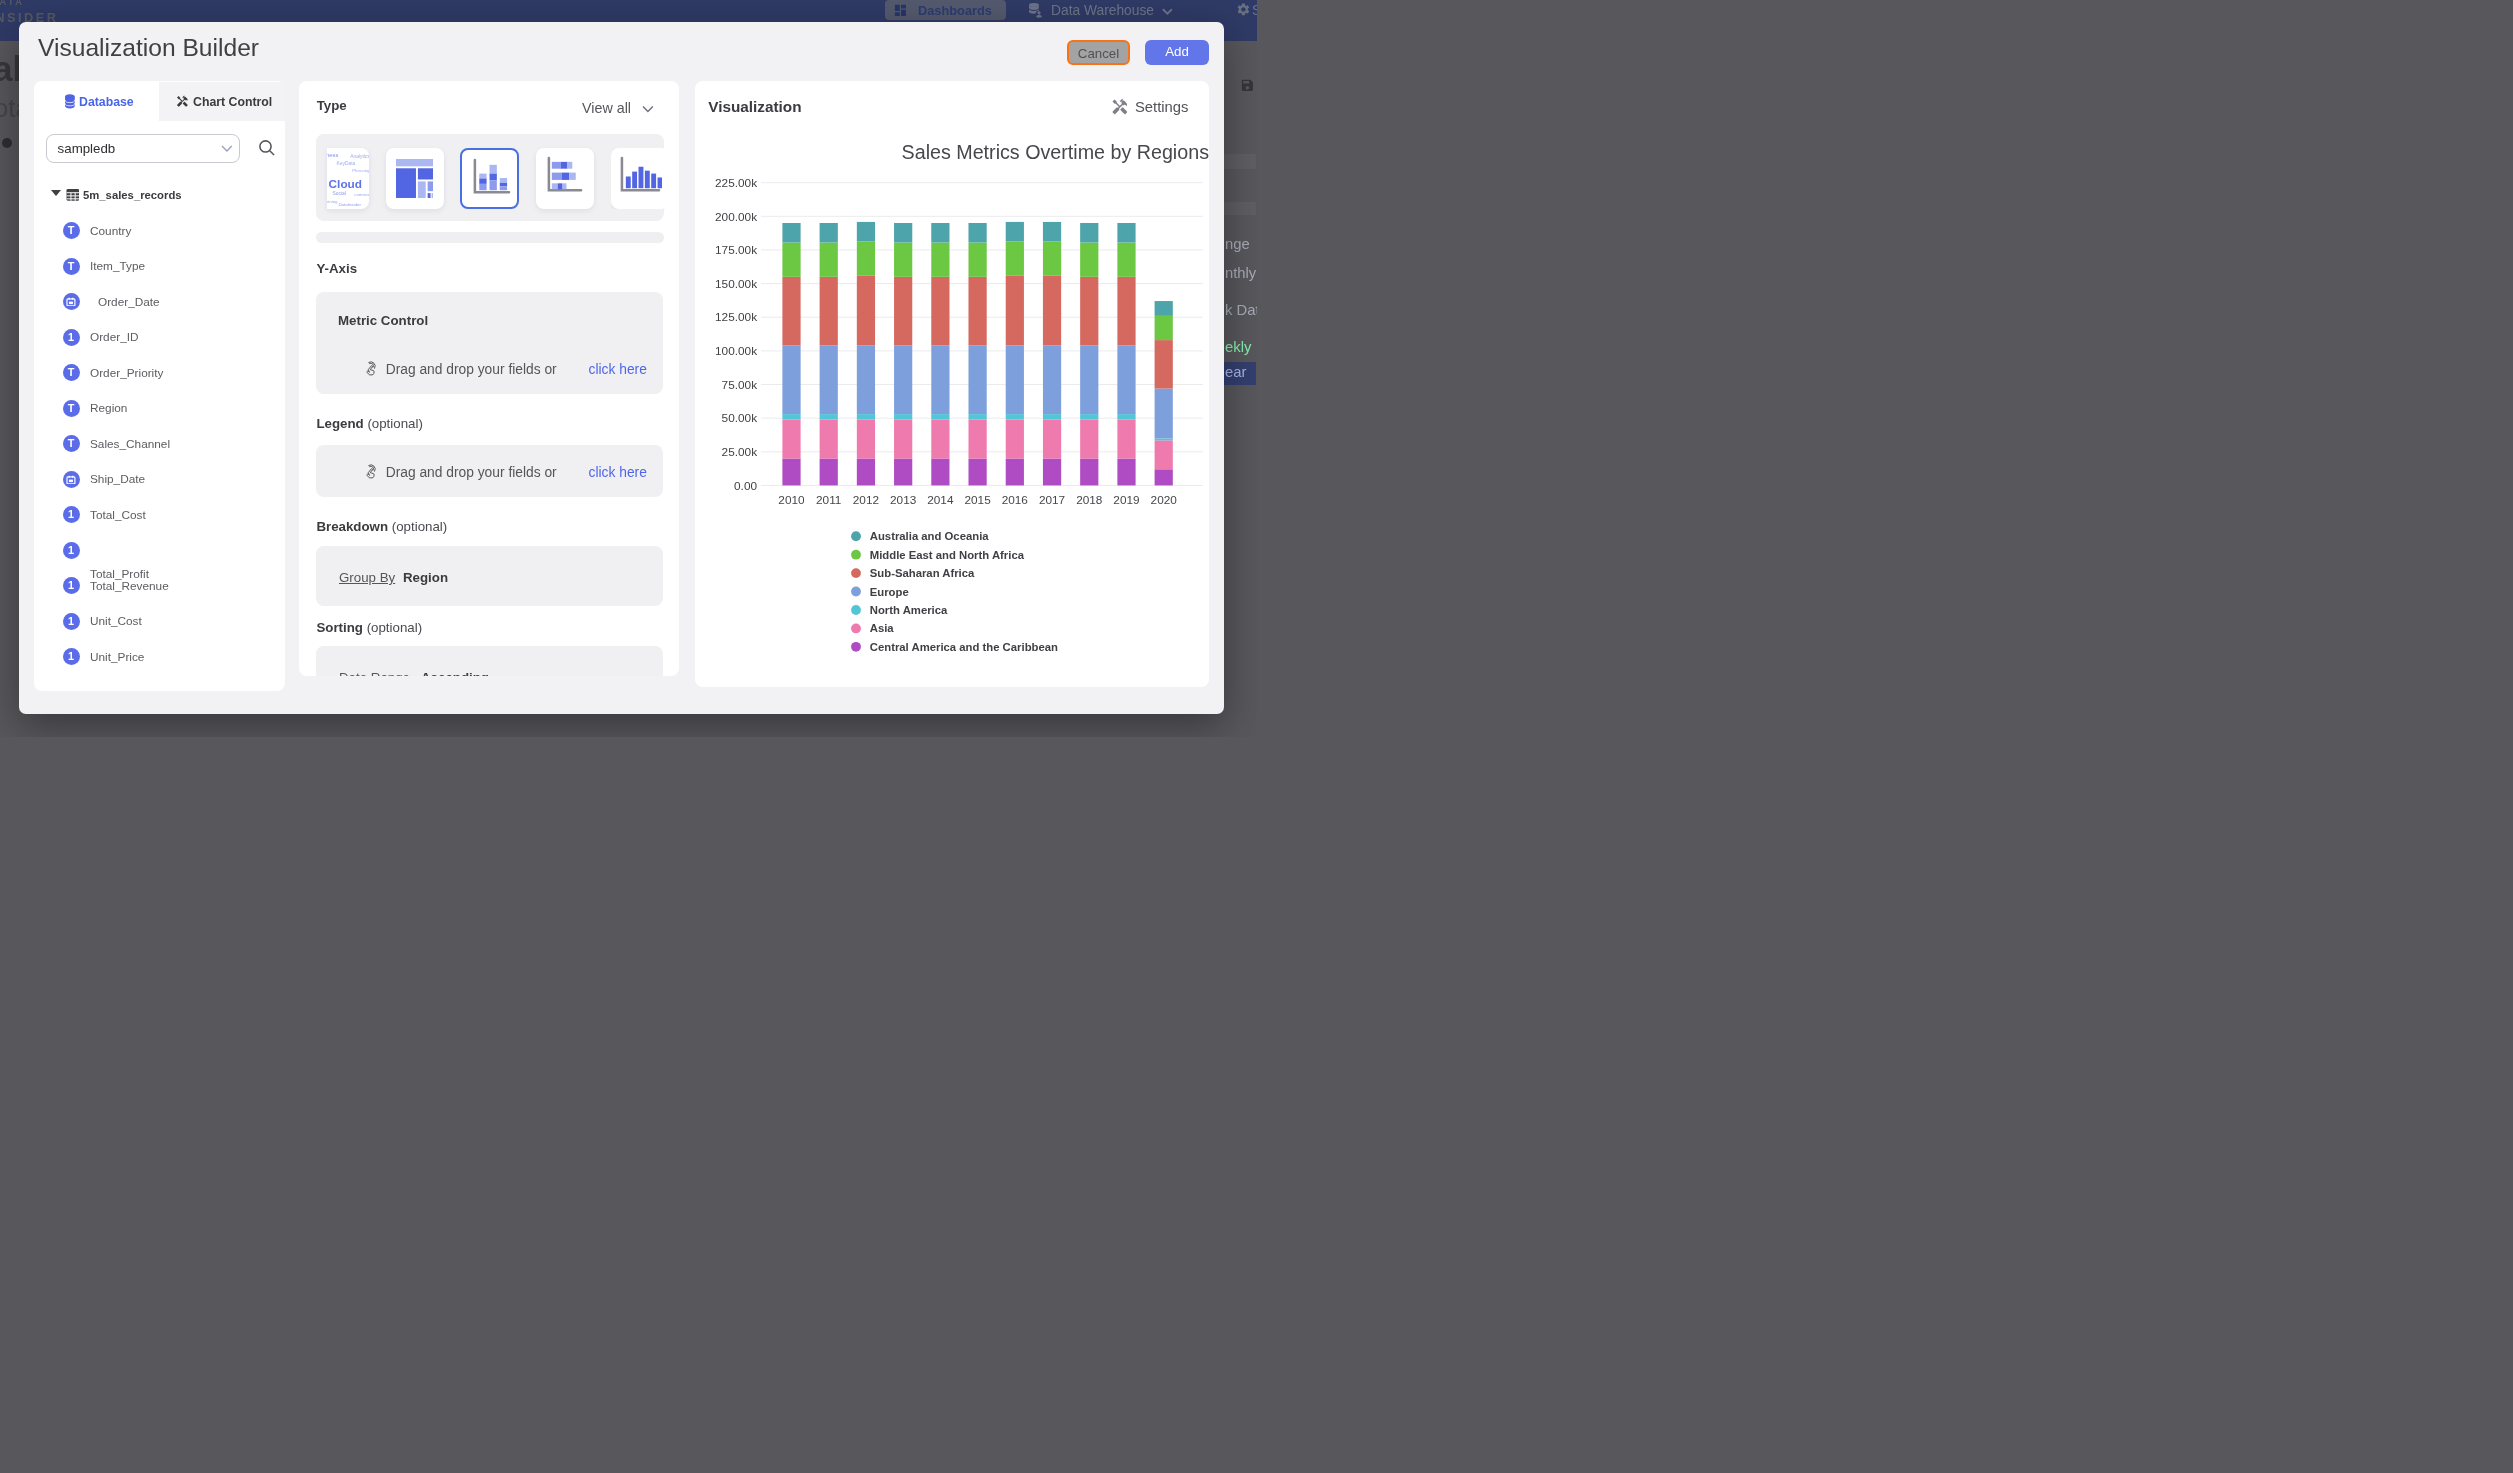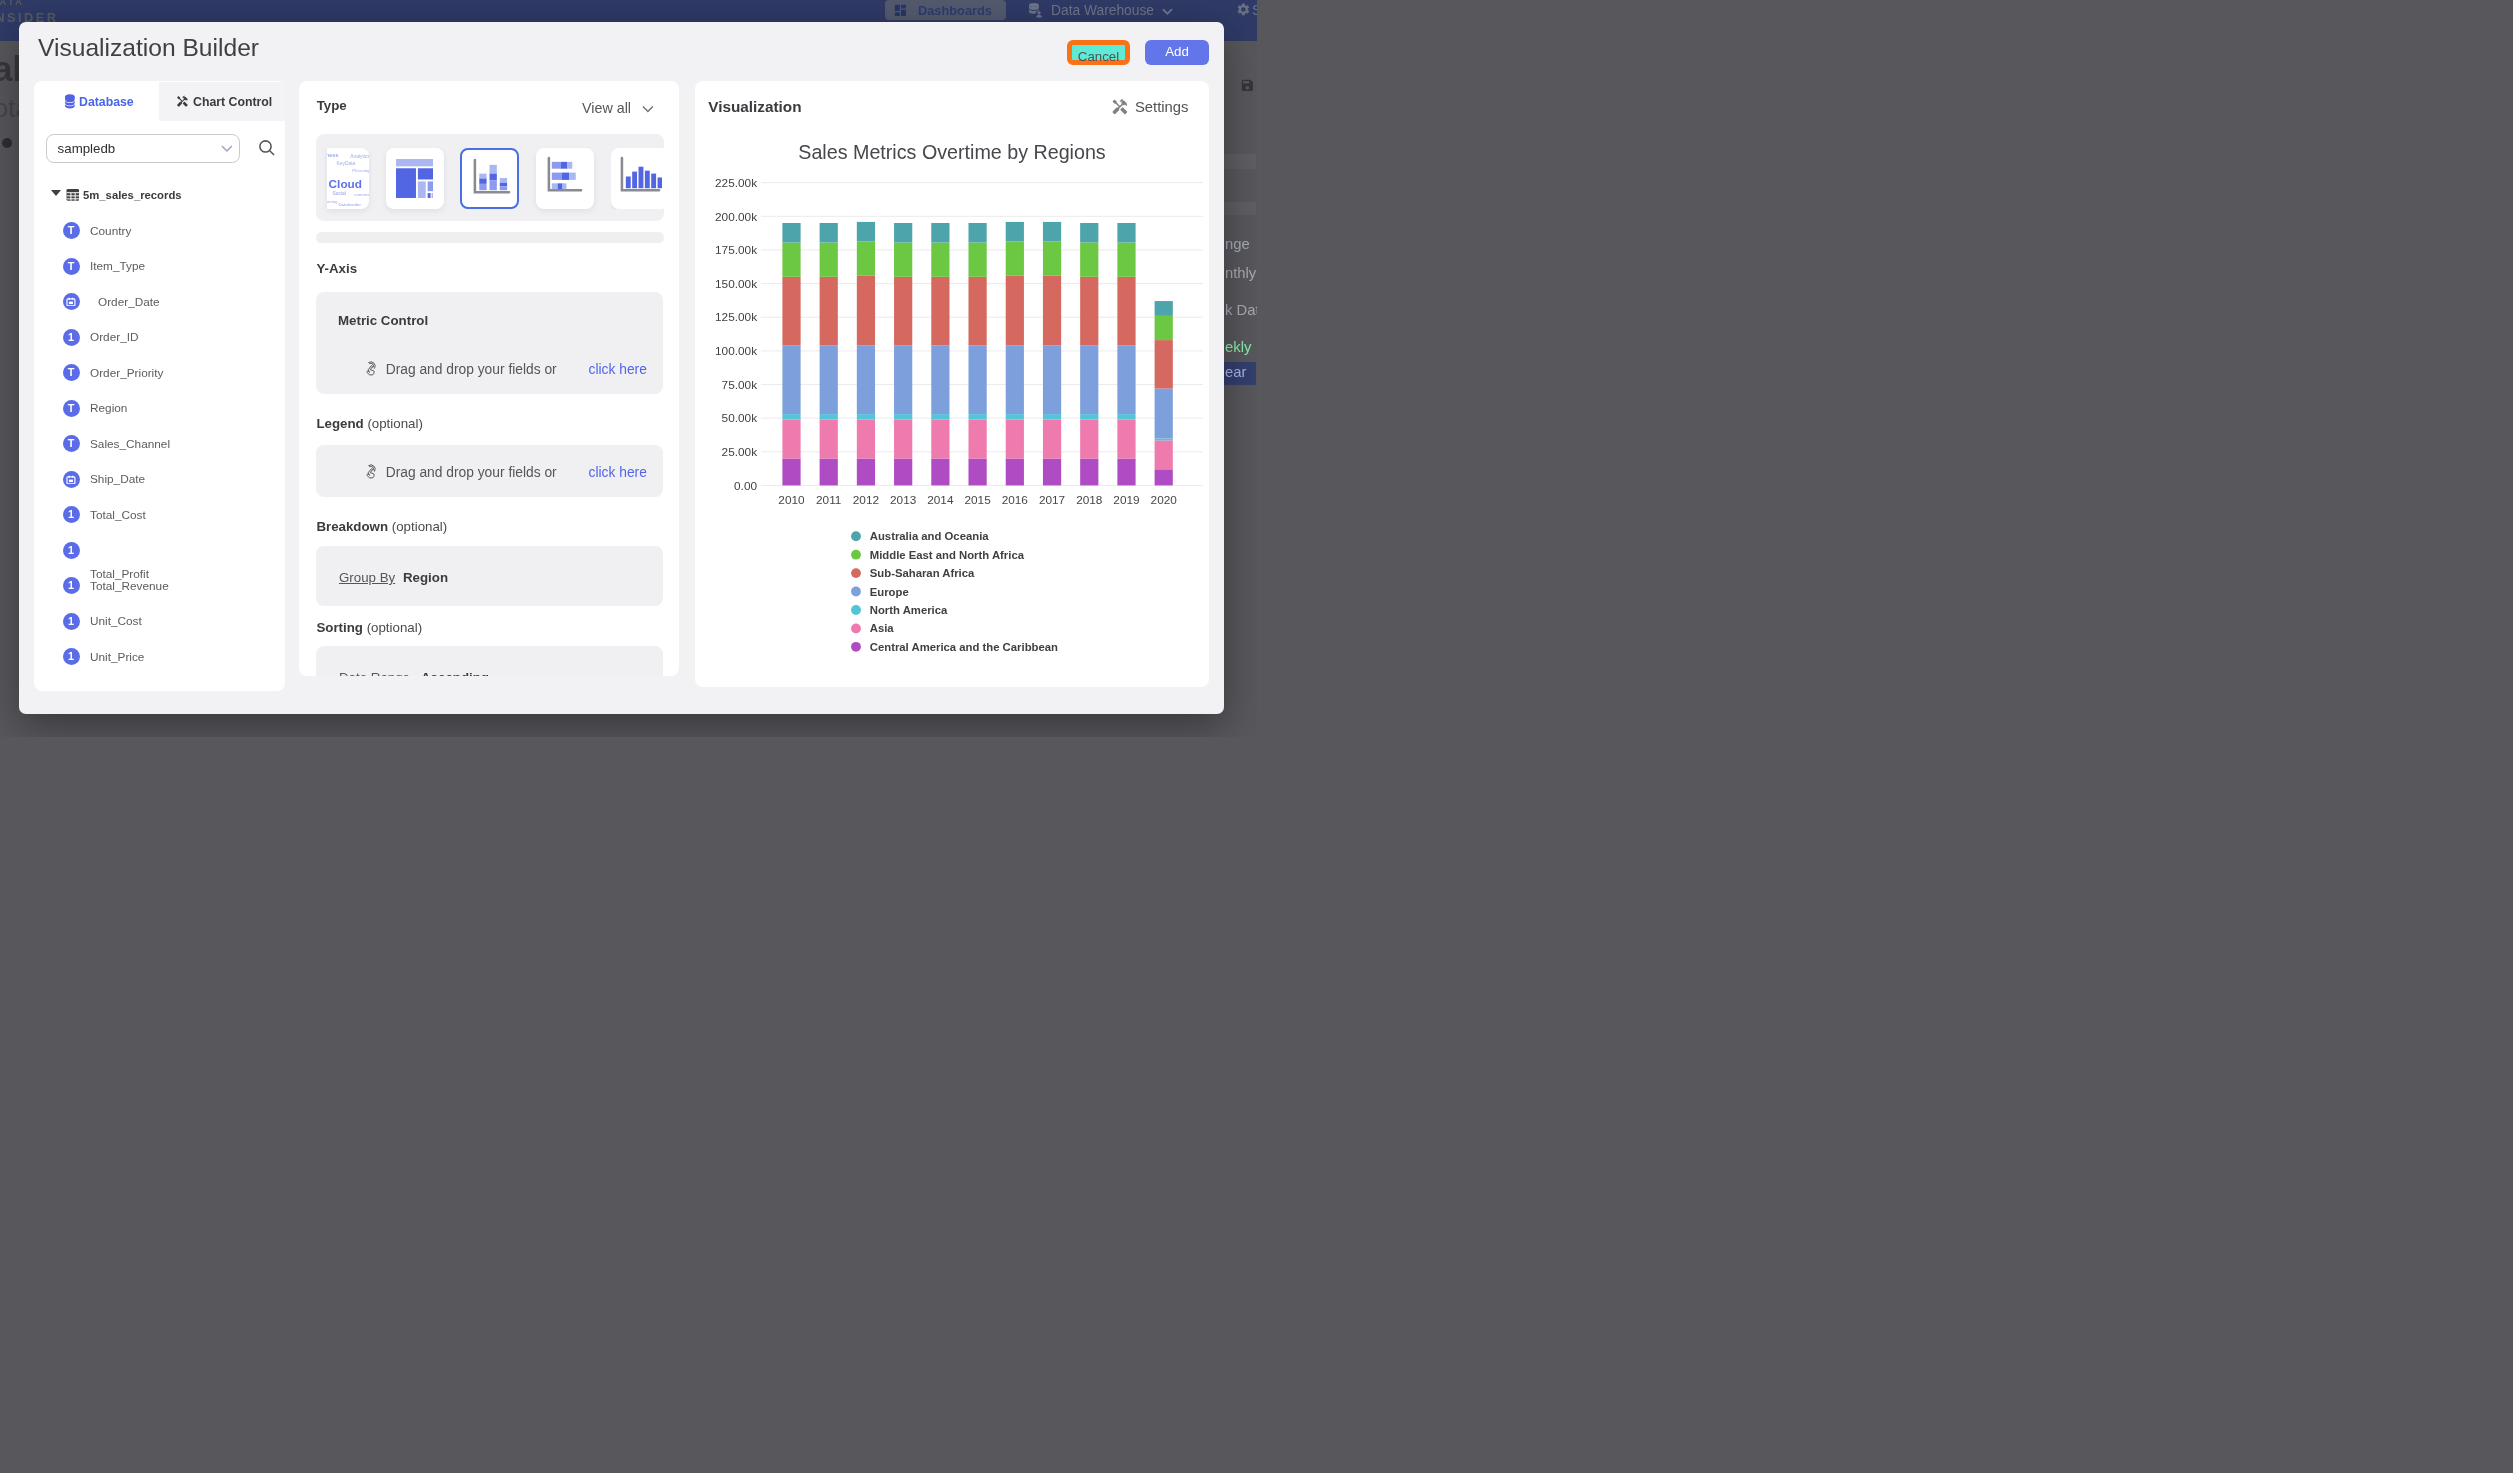--- a/index.html
+++ b/index.html
@@ -9,21 +9,21 @@
   
   #nav { left:0; top:0; width:1257px; height:41px; background:#2f3a66; }
   .navitem { color:#6d7489; font-size:15.8px; }
   .pill { background:#545a6e; border-radius:6.9px; }
   .frag { color:#37373c; white-space:nowrap; }
   
   #modal { left:18.7px; top:21.7px; width:1205px; height:692px; background:#f2f2f5; border-radius:6.9px; box-shadow:0 11.8px 39px rgba(0,0,0,0.35); }
   .panel { background:#ffffff; border-radius:7.9px; top:81px; height:611px; }
   #title { left:38px; top:34px; font-size:24.6px; color:#3f3f44; }
   .btn { border-radius:5.9px; font-size:13.3px; text-align:center; line-height:24.6px; height:24.6px; }
-  #cancel { left:1067px; top:40px; width:63px; border:5px solid #f97316; color:#515156; background:#5eead4; }
+  #cancel { left:1067px; top:40px; width:63px; border:2px solid #f97316; color:#515156; background:#a3a3a3; }
   #add { left:1145px; top:40px; width:64px; background:#6276e9; color:#ffffff; }
   h3 { font-size:13.3px; color:#3b3b40; font-weight:bold; }
   .opt { font-weight:normal; color:#4a4a50; }
   .gbox { background:#f0f0f3; border-radius:7.9px; }
   .dragrow { font-size:13.8px; color:#55565a; white-space:nowrap; }
   .dragrow .lnk { color:#5066e8;margin-left:28px; }
   
   .fieldlbl { font-size:11.8px; color:#5c5c61; }
   .circ { width:17px; height:17px; border-radius:50%; background:#5b6ce9; color:#fff; text-align:center; }
   .circ span { font-size:10.8px; font-weight:bold; line-height:17px; display:block; }
@@ -284,21 +284,21 @@
   </div>
 
   <div class="abs panel" style="left:695px; width:514px; height:606px;"></div>
   <div id="rightpanel" class="abs" style="left:695px; top:60px; width:514px; height:632px; overflow:hidden;">
     <h3 class="abs" style="left:13.3px; top:38px; font-size:15.3px;">Visualization</h3>
     <svg class="abs" style="left:416px; top:38px;" width="17.7" height="17.7" viewBox="0 0 24 24">
       <path fill="#7f7f86" d="M21.67 18.17l-5.3-5.3h-.99l-2.54 2.54v.99l5.3 5.3c.39.39 1.02.39 1.41 0l2.12-2.12c.39-.39.39-1.03 0-1.41z"></path>
       <path fill="#7f7f86" d="M17.34 10.19l1.41-1.41 2.12 2.12c1.17-1.17 1.17-3.07 0-4.24l-3.54-3.54-1.41 1.41V1.71l-.7-.71-3.54 3.54.71.71h2.83l-1.41 1.41 1.06 1.06-2.89 2.89-4.13-4.13V5.06L4.83 2.04 2 4.87 5.03 7.9h1.41l4.13 4.13-.85.85H7.6l-5.3 5.3c-.39.39-.39 1.02 0 1.41l2.12 2.12c.39.39 1.02.39 1.41 0l5.3-5.3v-2.12l5.17-5.17 1.04 1.07z"></path>
     </svg>
     <div class="abs" style="left:440px; top:39px; font-size:14.8px; color:#525257;">Settings</div>
-    <div class="abs" style="left:0; top:81px; width:514px; text-align:center; font-size:19.7px; color:#47474c;">Sales Metrics Overtime by Regions</div>
+    <div class="abs" style="left:0; top:81px; width:514px; text-align:right; font-size:19.7px; color:#47474c;">Sales Metrics Overtime by Regions</div>
     <svg class="abs" style="left:0; top:0;" width="514" height="611" viewBox="0 0 522 620">
     <line x1="67" y1="124.30" x2="516" y2="124.30" stroke="#ebebee" stroke-width="1"></line>
     <text x="63" y="128.60" text-anchor="end" font-size="12" fill="#3f3f45">225.00k</text>
     <line x1="67" y1="158.47" x2="516" y2="158.47" stroke="#ebebee" stroke-width="1"></line>
     <text x="63" y="162.77" text-anchor="end" font-size="12" fill="#3f3f45">200.00k</text>
     <line x1="67" y1="192.64" x2="516" y2="192.64" stroke="#ebebee" stroke-width="1"></line>
     <text x="63" y="196.94" text-anchor="end" font-size="12" fill="#3f3f45">175.00k</text>
     <line x1="67" y1="226.81" x2="516" y2="226.81" stroke="#ebebee" stroke-width="1"></line>
     <text x="63" y="231.11" text-anchor="end" font-size="12" fill="#3f3f45">150.00k</text>
     <line x1="67" y1="260.98" x2="516" y2="260.98" stroke="#ebebee" stroke-width="1"></line>

